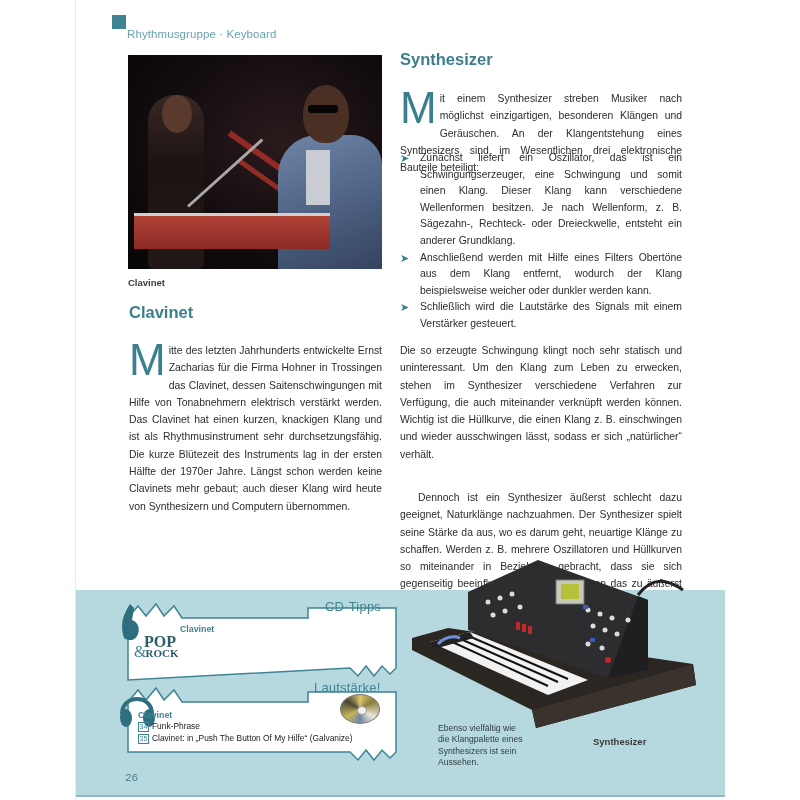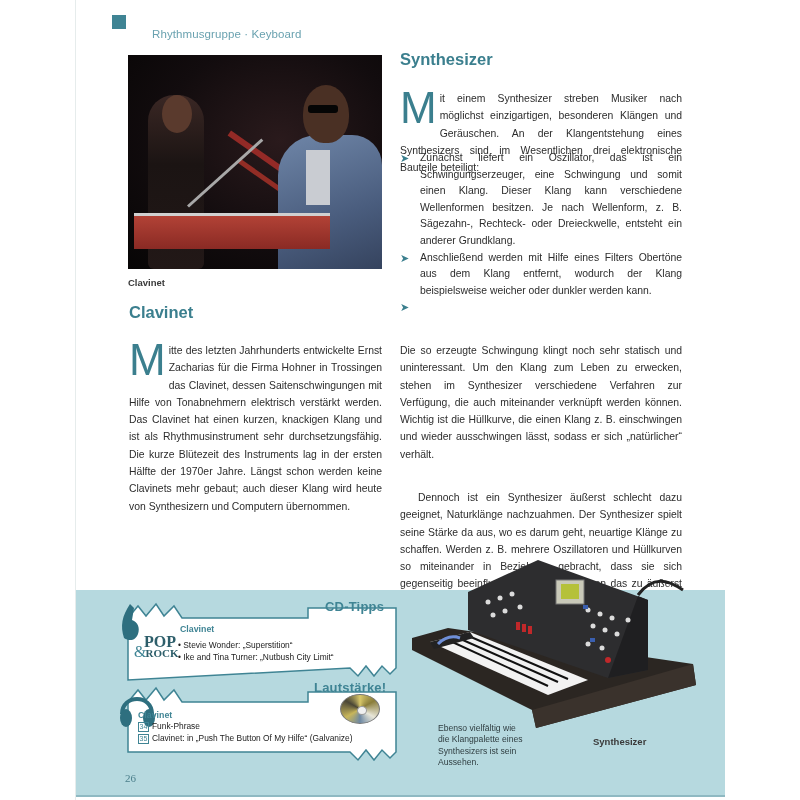--- a/index.html
+++ b/index.html
@@ -2,21 +2,21 @@
 <html><head>
 <meta charset="utf-8">
 <style>
   * { box-sizing: border-box; margin: 0; padding: 0; }
   html, body { width: 800px; height: 800px; background: #ffffff; overflow: hidden; }
   body { position: relative; font-family: "DejaVu Sans", "Liberation Sans", sans-serif; color: #2a2a2a; }
 
   .page-edge { position: absolute; left: 75px; top: 0; width: 1px; height: 800px; background: #e6ecec; }
 
   .header-square { position: absolute; left: 112px; top: 15px; width: 14px; height: 14px; background: #3f8494; }
-  .running-head { position: absolute; left: 127px; top: 28px; font-family: "Liberation Sans", sans-serif; font-size: 11.5px; color: #6aa2b0; letter-spacing: 0.1px; margin-left: 25px; }
+  .running-head { position: absolute; left: 127px; top: 28px; font-family: "Liberation Sans", sans-serif; font-size: 11.5px; color: #6aa2b0; letter-spacing: 0.1px; }
 
   
   .photo { position: absolute; left: 128px; top: 55px; width: 254px; height: 214px; overflow: hidden;
            background: radial-gradient(ellipse at 60% 40%, #2a1a1c 0%, #120c0e 55%, #070505 100%); }
   .photo .stage-light1 { position: absolute; left: 95px; top: 95px; width: 70px; height: 6px; background: #b0302a; transform: rotate(35deg); opacity: .8; }
   .photo .stage-light2 { position: absolute; left: 105px; top: 120px; width: 60px; height: 5px; background: #c3382c; transform: rotate(35deg); opacity: .7; }
   .photo .woman { position: absolute; left: 20px; top: 40px; width: 56px; height: 174px; background: linear-gradient(#3a2724, #1b1413 40%, #221817); border-radius: 26px 26px 6px 6px; }
   .photo .woman-head { position: absolute; left: 34px; top: 40px; width: 30px; height: 38px; background: #5a3a2d; border-radius: 50%; }
   .photo .man-body { position: absolute; left: 150px; top: 80px; width: 104px; height: 134px; background: linear-gradient(160deg, #6f86a8, #4a5d7e 60%, #35435e); border-radius: 40px 30px 0 0; }
   .photo .man-shirt { position: absolute; left: 178px; top: 95px; width: 24px; height: 55px; background: #c9ccd2; }
@@ -44,27 +44,27 @@
 
   .synth-p2 { left: 400px; top: 342px; width: 282px; }
   .synth-p3 { left: 400px; top: 441px; width: 282px; text-indent: 18px; margin-top: 48px; }
 
   
   .blue-panel { position: absolute; left: 76px; top: 590px; width: 649px; height: 207px; background: #b6d9df; border-bottom: 2px solid #8fb9c2; }
 
   .synth-photo { position: absolute; left: 408px; top: 560px; width: 288px; height: 168px; }
   .synth-caption-side { position: absolute; left: 438px; top: 723px; font-family: "Liberation Sans", sans-serif; font-size: 8.6px; line-height: 11.3px; color: #2f3d40; width: 90px; }
   .caption.synth { left: 593px; top: 736px; font-size: 9.5px; }
-  .page-number { position: absolute; left: 125px; top: 772px; font-family: Liberation Serif, serif; font-size: 11px; color: #4b7f8b; }
+  .page-number { position: absolute; left: 125px; top: 772px; font-family: Liberation Mono, monospace; font-size: 11px; color: #4b7f8b; }
 
   
   .tip-box { position: absolute; background: #ffffff; border: 1.5px solid #3f8494; }
   .tip-box.cd { left: 128px; top: 618px; width: 270px; height: 62px; }
   .tip-box.hg { left: 128px; top: 700px; width: 270px; height: 50px; }
-  .box-heading { position: absolute; font-family: "Liberation Sans", sans-serif; font-weight: bold; font-size: 13px; color: #3f8494; letter-spacing: 0.2px; }
+  .box-heading { position: absolute; font-family: "Liberation Sans", sans-serif; font-weight: normal; font-size: 13px; color: #3f8494; letter-spacing: 0.2px; }
   .box-heading.cd { left: 325px; top: 599px; }
   .box-heading.hg { left: 314px; top: 680px; }
   .zigzag { position: absolute; }
 
   .box-subtitle { position: absolute; font-family: "Liberation Sans", sans-serif; font-weight: bold; font-size: 8.8px; color: #3f8494; }
   .cd .box-subtitle { left: 52px; top: 6px; }
   .hg .box-subtitle { left: 10px; top: 10px; }
 
   .tip-list { position: absolute; list-style: none; font-family: "Liberation Sans", sans-serif; font-size: 8.4px; line-height: 11.5px; color: #222; }
   .cd .tip-list { left: 50px; top: 22px; }
@@ -108,21 +108,21 @@
 </div>
 
 <div class="section-title synth">Synthesizer</div>
 <div class="body-text synth-intro">
   <span class="dropcap">M</span><span>it einem Synthesizer streben Musiker nach möglichst einzigartigen, besonderen Klängen und Geräuschen. An der Klangentstehung eines Synthesizers sind im Wesentlichen drei elektronische Bauteile beteiligt:</span>
 </div>
 
 <ul class="bullet-list">
   <li><span class="arrow">➤</span><span>Zunächst liefert ein Oszillator, das ist ein Schwingungserzeuger, eine Schwingung und somit einen Klang. Dieser Klang kann verschiedene Wellenformen besitzen. Je nach Wellenform, z. B. Sägezahn-, Rechteck- oder Dreieckwelle, entsteht ein anderer Grundklang.</span></li>
   <li><span class="arrow">➤</span><span>Anschließend werden mit Hilfe eines Filters Obertöne aus dem Klang entfernt, wodurch der Klang beispielsweise weicher oder dunkler werden kann.</span></li>
-  <li><span class="arrow">➤</span></li>
+  <li><span class="arrow">➤</span><span>Schließlich wird die Lautstärke des Signals mit einem Verstärker gesteuert.</span></li>
 </ul>
 
 <div class="body-text synth-p2">Die so erzeugte Schwingung klingt noch sehr statisch und uninteressant. Um den Klang zum Leben zu erwecken, stehen im Synthesizer verschiedene Verfahren zur Verfügung, die auch miteinander verknüpft werden können. Wichtig ist die Hüllkurve, die einen Klang z. B. einschwingen und wieder ausschwingen lässt, sodass er sich „natürlicher“ verhält.</div>
 <div class="body-text synth-p3">Dennoch ist ein Synthesizer äußerst schlecht dazu geeignet, Naturklänge nachzuahmen. Der Synthesizer spielt seine Stärke da aus, wo es darum geht, neuartige Klänge zu schaffen. Werden z. B. mehrere Oszillatoren und Hüllkurven so miteinander in Beziehung gebracht, dass sie sich gegenseitig beeinflussen und steuern, kann das zu äußerst ungewöhnlichen Klanggebilden führen.</div>
 
 <div class="blue-panel"></div>
 
 <svg class="synth-photo" viewBox="0 0 288 168">
 
   <path d="M230 35 C 245 15, 260 20, 275 30" stroke="#222" stroke-width="3" fill="none"></path>
@@ -181,24 +181,20 @@
 
   <path d="M6 40 C 2 28, 4 18, 12 6 L 16 10 L 14 22 C 20 24, 22 30, 20 36 C 18 42, 12 44, 6 40 Z" fill="#2e6f7f"></path>
 </svg>
 <div class="box-heading cd">CD-Tipps</div>
 <div class="tip-box cd" style="border:none;background:transparent;">
   <div class="pop-rock">
     <span class="pop">POP</span>
     <span class="rock"><span class="amp">&amp;</span><span>ROCK</span></span>
   </div>
   <div class="box-subtitle">Clavinet</div>
-  <ul class="tip-list">
-    <li>• Stevie Wonder: „Superstition“</li>
-    <li>• Ike and Tina Turner: „Nutbush City Limit“</li>
-  </ul>
 </div>
 
 <svg class="zigzag" style="left:118px;top:680px;" width="282" height="95" viewBox="0 0 282 95">
   <polygon points="10,22 20,10 28,20 38,8 46,20 56,10 64,22 190,22 190,12 278,12 278,22 278,72 272,78 264,70 256,80 248,70 240,80 232,72 10,72" fill="#ffffff" stroke="#3f8494" stroke-width="1.5"></polygon>
 
   <path d="M4 34 C 4 14, 34 14, 34 34" stroke="#2e6f7f" stroke-width="4" fill="none"></path>
   <ellipse cx="8" cy="38" rx="6" ry="9" fill="#2e6f7f"></ellipse>
   <ellipse cx="31" cy="38" rx="6" ry="9" fill="#2e6f7f"></ellipse>
 </svg>
 <div class="box-heading hg">Lautstärke!</div>

